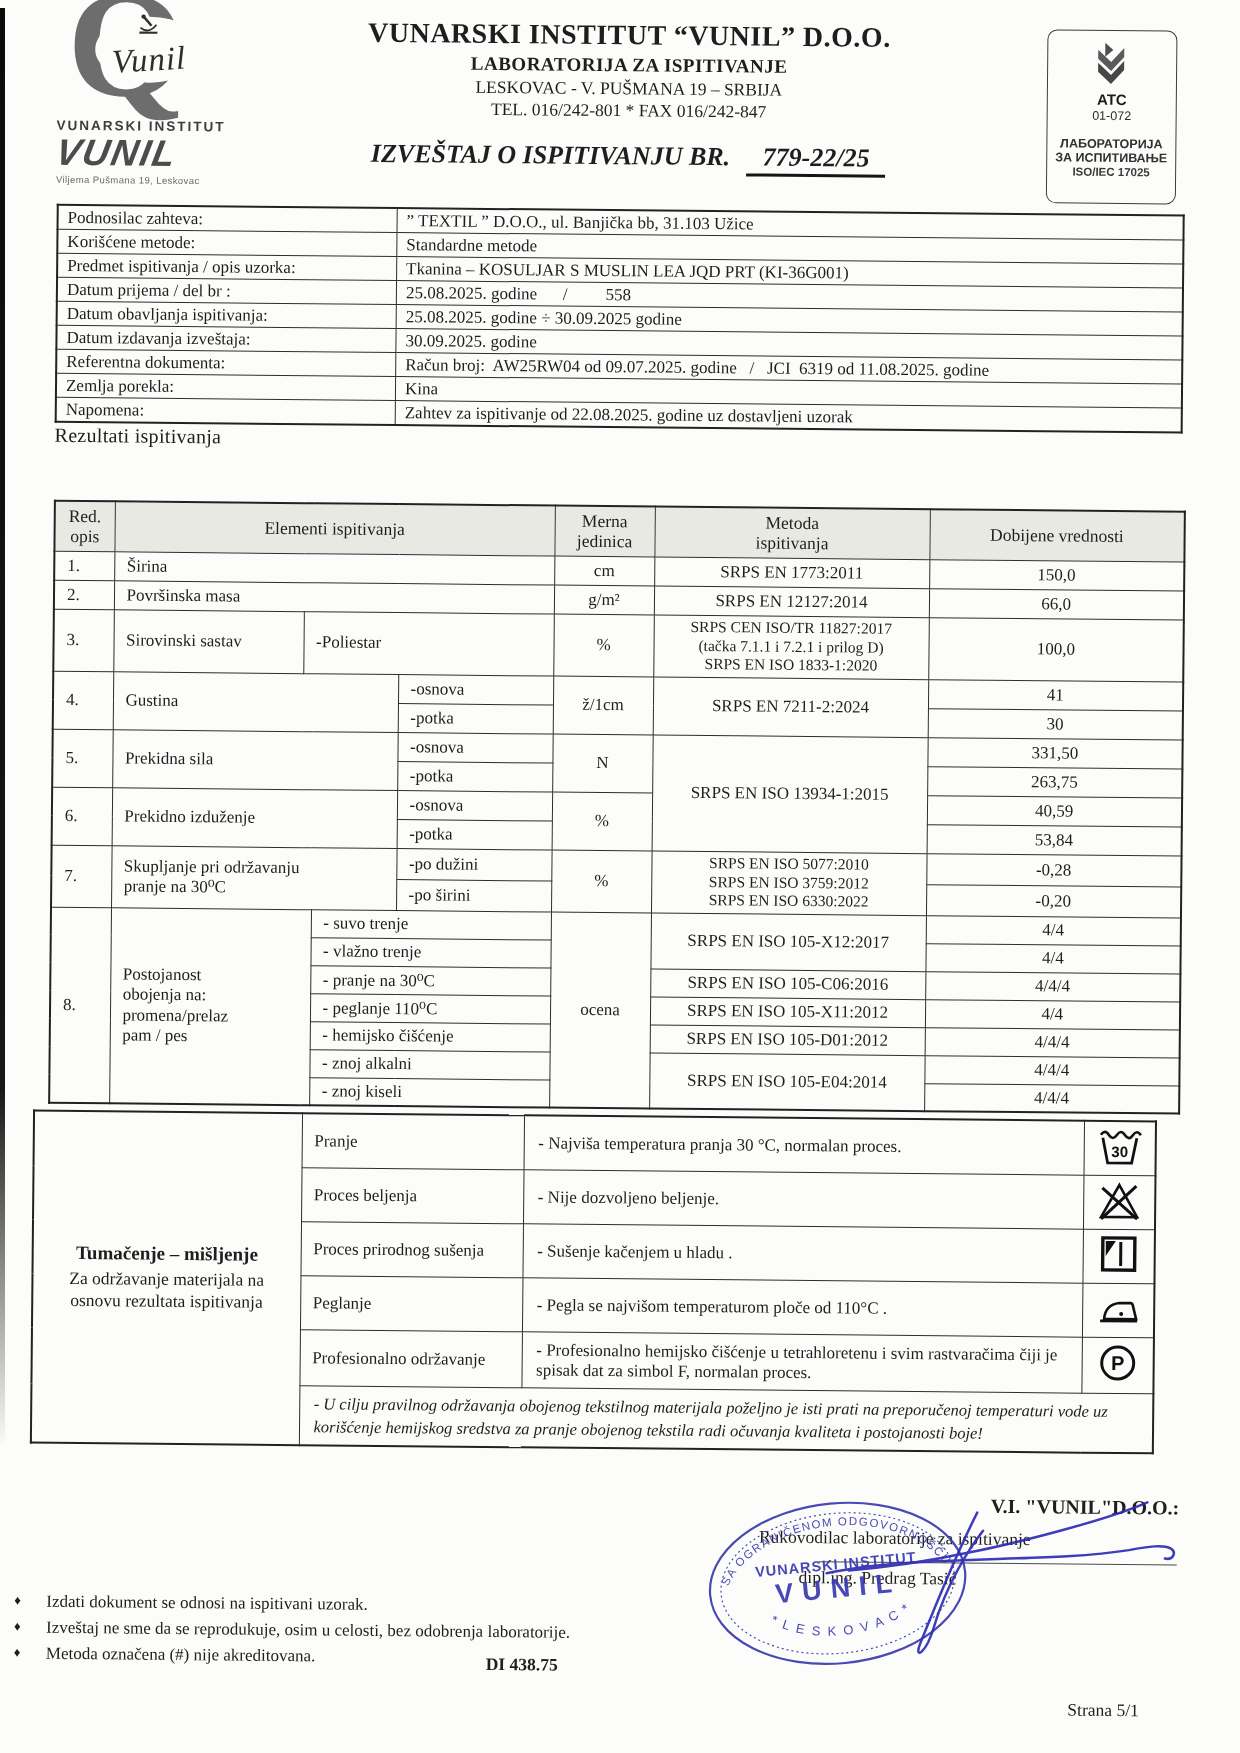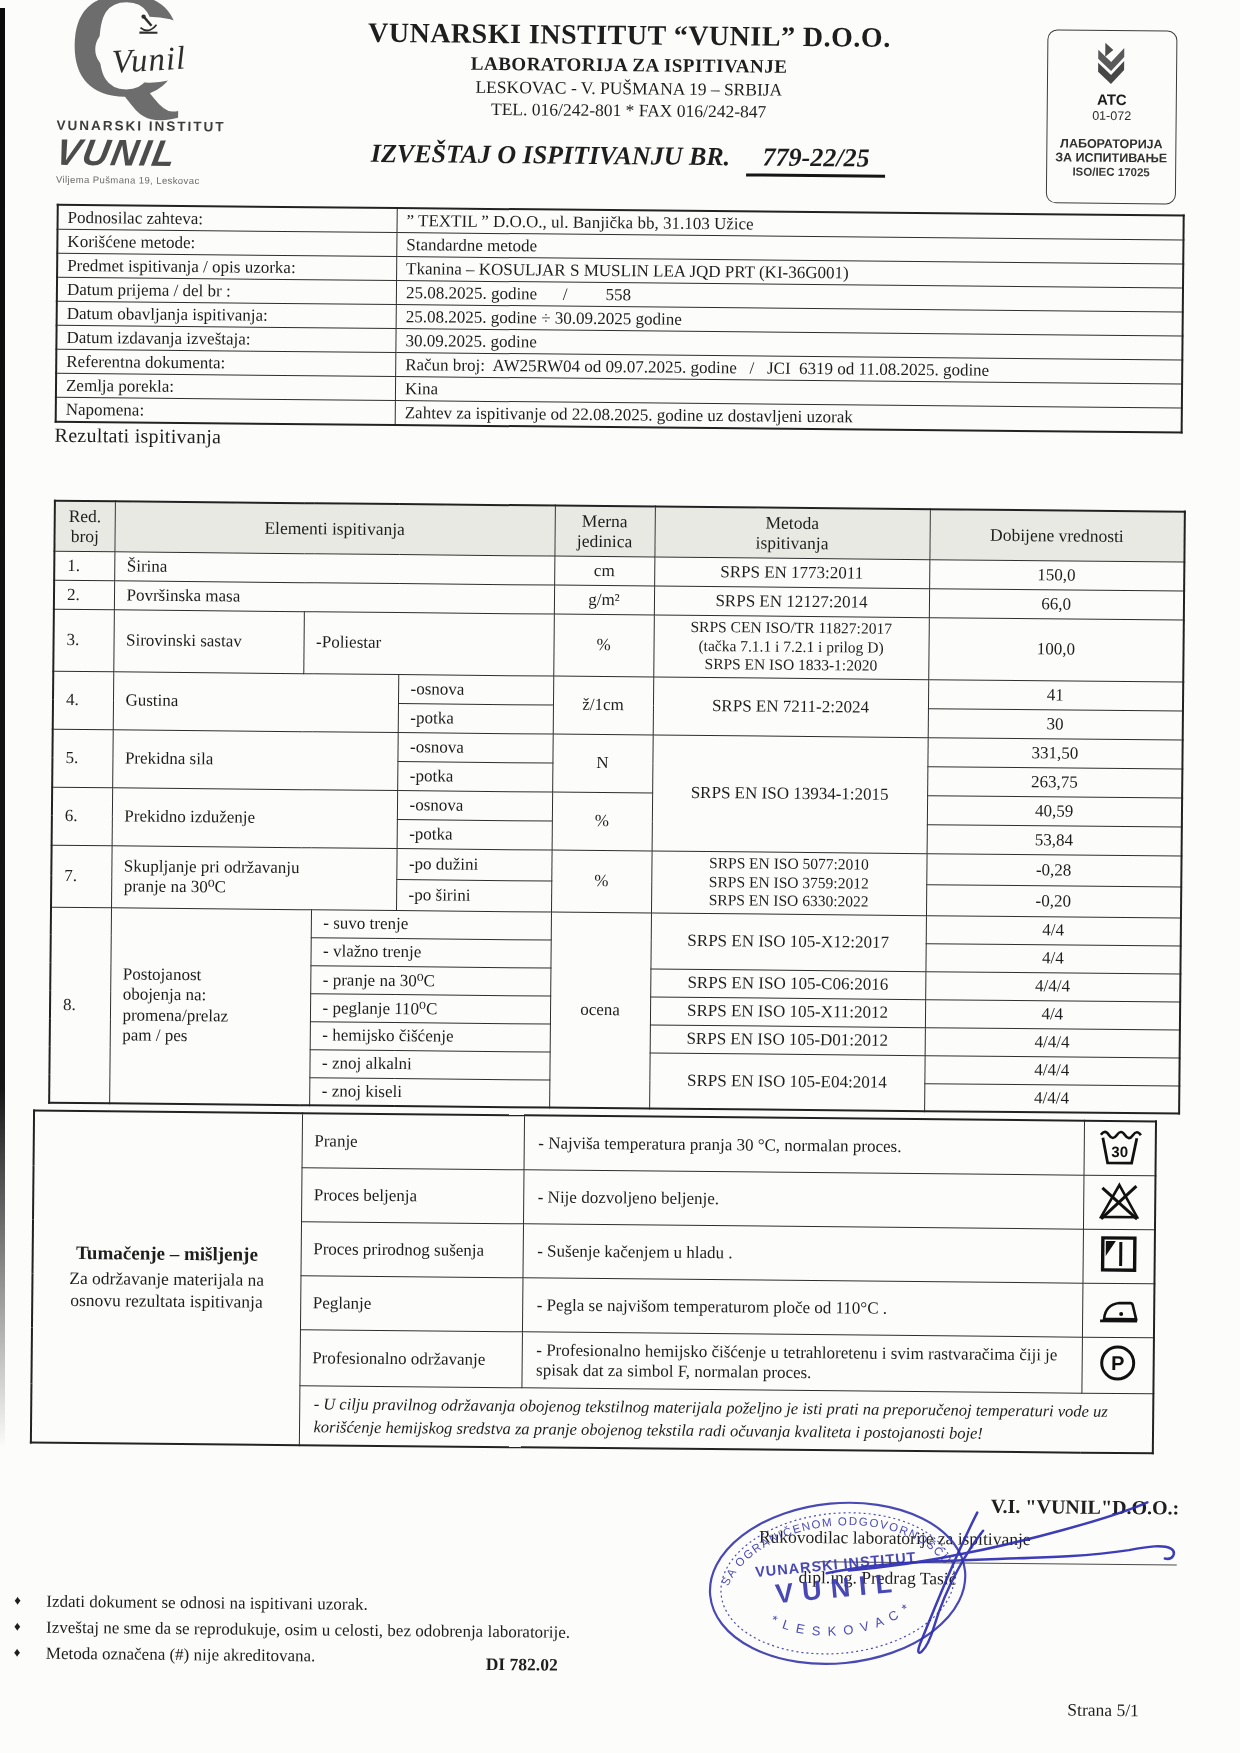--- a/index.html
+++ b/index.html
@@ -193,21 +193,21 @@
           <col style="width:10px">
           <col style="width:85px">
         <col style="width:155px">
           <col style="width:100px">
           <col style="width:275px">
           <col style="width:255px">
       </colgroup>
       <tbody>
           <tr class="hdr h-hdr">
         <td>
-              <div class="narrow">Red. broj</div>
+              <div class="narrow">Red. opis</div>
             </td>
         <td colspan="4">Elementi ispitivanja</td>
         <td>
               <div class="narrow">Merna jedinica</div>
             </td>
         <td>
               <div class="narrow">Metoda ispitivanja</div>
             </td>
         <td>Dobijene vrednosti</td>
       </tr>
@@ -441,17 +441,17 @@
     <div class="abs fn" style="top:1592px">
       <span class="dm">♦</span><span>Izdati dokument se odnosi na ispitivani uzorak.</span>
     </div>
     <div class="abs fn" style="top:1618px">
       <span class="dm">♦</span><span>Izveštaj ne sme da se reprodukuje, osim u celosti, bez odobrenja laboratorije.</span>
     </div>
     <div class="abs fn" style="top:1644px">
       <span class="dm">♦</span><span>Metoda označena (#) nije akreditovana.</span>
     </div>
 
-    <div class="abs doc-code">DI 782.02</div>
+    <div class="abs doc-code">DI 438.75</div>
     <div class="abs strana">Strana 5/1</div>
 
   </div>
 </div>
 
 </body></html>

